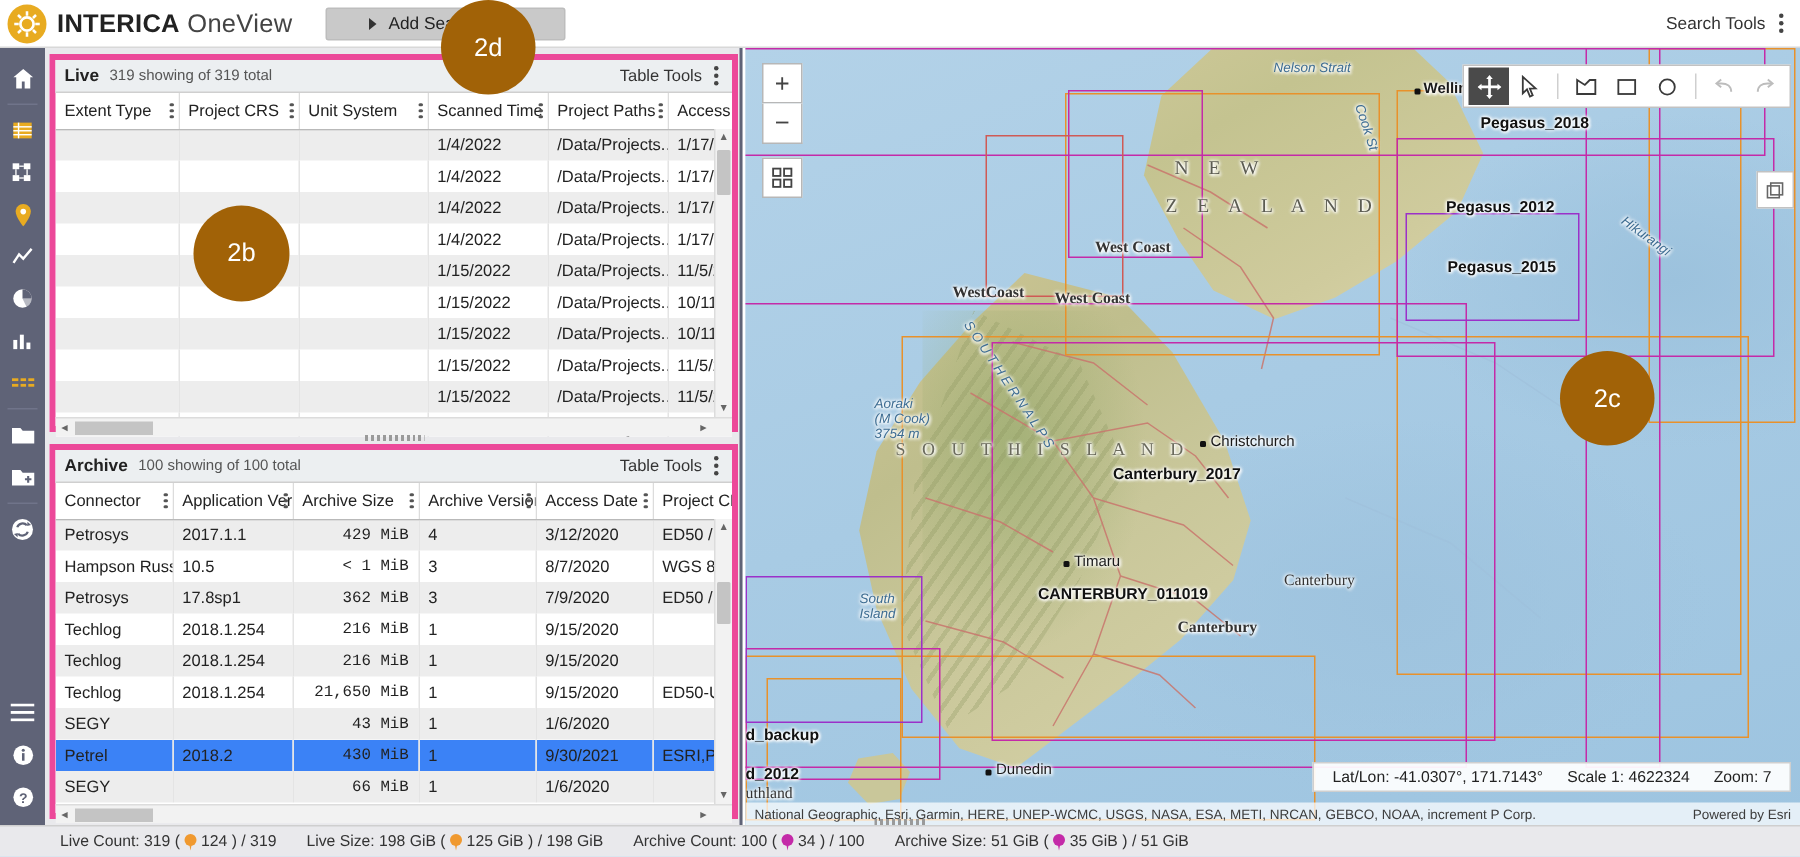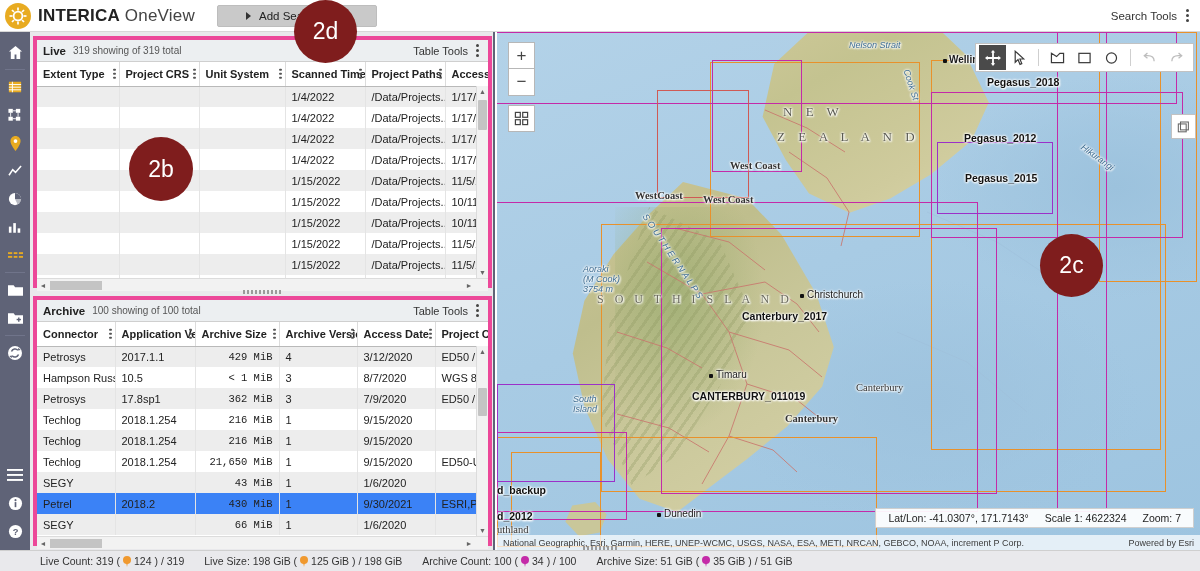--- a/index.html
+++ b/index.html
@@ -77,21 +77,21 @@
   .panel-sub { font-size:10px; color:#555; }
   .panel-head-right { margin-left:auto; display:flex; align-items:center; gap:5px; }
   .tabletools { font-size:11px; color:#333; cursor:pointer; }
 
   
   .tblwrap { position:relative; width:100%; overflow:hidden; }
   table { border-collapse:collapse; table-layout:fixed; width:100%; }
   thead th {
     height:24px; background:#fff; border-bottom:1px solid #b9b9b9;
     border-right:1px solid #dcdcdc;
-    font-size:11px; font-weight:bold; color:#222; text-align:left;
+    font-size:11px; font-weight:normal; color:#222; text-align:left;
     padding:0 4px 0 6px; white-space:nowrap; overflow:hidden;
     position:relative;
   }
   thead th .hk {
     position:absolute; right:3px; top:50%; transform:translateY(-50%);
     display:flex; flex-direction:column; gap:1.5px;
   }
   thead th .hk i { width:2.5px; height:2.5px; background:#555; border-radius:50%; }
   tbody td {
     height:21px; font-size:11px; color:#222; padding:0 6px;
@@ -227,23 +227,23 @@
   .pin::before{content:"";position:absolute;left:0;top:0;width:8px;height:8px;border-radius:50% 50% 50% 50%;}
   .pin::after{content:"";position:absolute;left:2.6px;top:6px;width:0;height:0;
     border-left:1.4px solid transparent;border-right:1.4px solid transparent;border-top:5px solid;}
   .pin.o::before{background:#f0992f;} .pin.o::after{border-top-color:#f0992f;}
   .pin.m::before{background:#c42aa8;} .pin.m::after{border-top-color:#c42aa8;}
   .sb-grip{position:absolute;left:50%;top:-5px;transform:translateX(-50%);width:34px;height:4px;
     background:repeating-linear-gradient(90deg,#9a9a9a 0 2px,transparent 2px 4px);}
 
   
   .bubble {
-    position:absolute; border-radius:50%; background:#7f1d1d; color:#fff;
+    position:absolute; border-radius:50%; background:#a16207; color:#fff;
     display:flex; align-items:center; justify-content:center;
-    font-size:23px; z-index:60; pointer-events:none;
+    font-size:17px; z-index:60; pointer-events:none;
   }
 </style>
 </head>
 <body>
 
 <div id="app">
 
   <div class="topbar">
     <div class="brand-logo">
       <svg width="20" height="20" viewBox="0 0 20 20">

